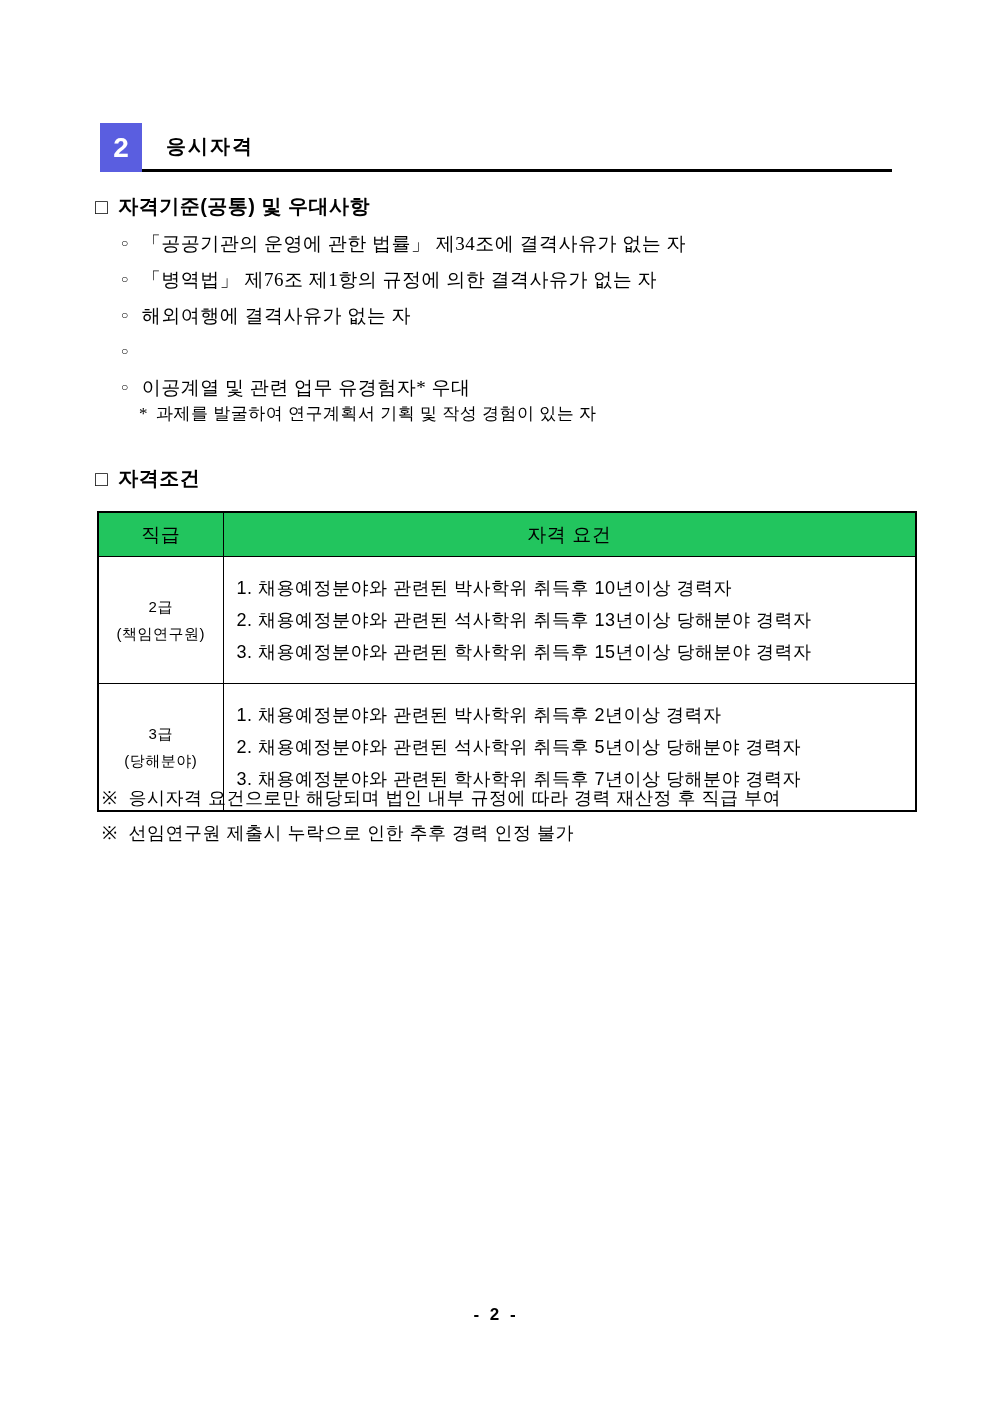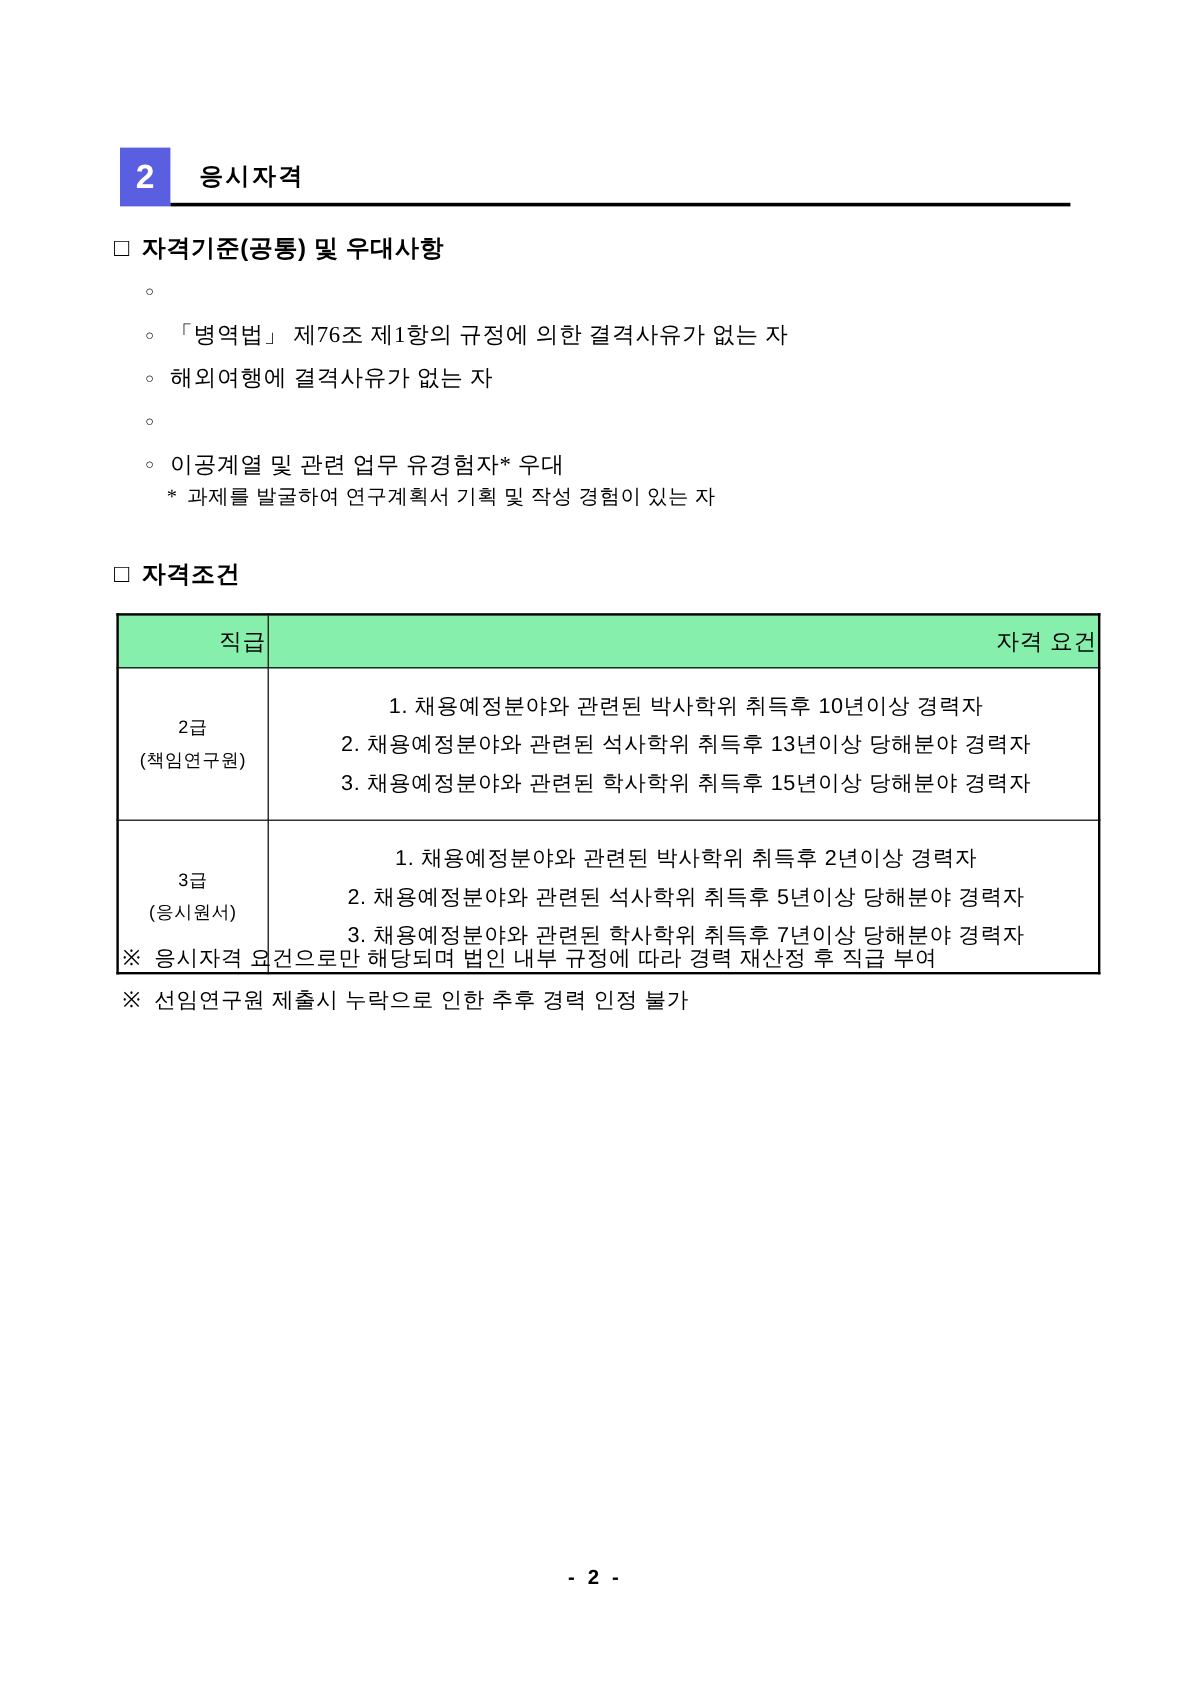--- a/index.html
+++ b/index.html
@@ -106,40 +106,39 @@
     width: 820px;
     border-collapse: collapse;
     table-layout: fixed;
     border: 2px solid #000000;
   }
   .qual-table th, .qual-table td {
     border: 1px solid #000000;
   }
   .qual-table th {
     height: 41px;
-    background: #86efac;
+    background: #22c55e;
     font-weight: normal;
     font-size: 19px;
-    text-align: right;
+    text-align: center;
     letter-spacing: 0.5px;
   }
   .qual-table td { height: 110px; vertical-align: middle; }
   .grade-cell {
     text-align: center;
     font-size: 15px;
     line-height: 27px;
     letter-spacing: 0.5px;
   }
   .req-cell { padding: 8px 8px 8px 13px; }
   .req-line {
     font-size: 18px;
     line-height: 32px;
     letter-spacing: 0.5px;
     white-space: nowrap;
-    text-align: center;
   }
 
   
   .notes {
     position: absolute;
     left: 102px;
     top: 787px;
     width: 800px;
   }
   .note {
@@ -175,20 +174,21 @@
   </div>
 
   <div class="sec-heading" id="heading-criteria">
     <span class="sq-marker">□</span>
     <span>자격기준(공통) 및 우대사항</span>
   </div>
 
   <div class="bullets">
     <div class="bullet">
       <span class="o-marker">○</span>
+      <span>「공공기관의 운영에 관한 법률」 제34조에 결격사유가 없는 자</span>
     </div>
     <div class="bullet">
       <span class="o-marker">○</span>
       <span>「병역법」 제76조 제1항의 규정에 의한 결격사유가 없는 자</span>
     </div>
     <div class="bullet">
       <span class="o-marker">○</span>
       <span>해외여행에 결격사유가 없는 자</span>
     </div>
     <div class="bullet">
@@ -229,21 +229,21 @@
         </td>
         <td class="req-cell">
           <div class="req-line">1. 채용예정분야와 관련된 박사학위 취득후 10년이상 경력자</div>
           <div class="req-line">2. 채용예정분야와 관련된 석사학위 취득후 13년이상 당해분야 경력자</div>
           <div class="req-line">3. 채용예정분야와 관련된 학사학위 취득후 15년이상 당해분야 경력자</div>
         </td>
       </tr>
       <tr>
         <td class="grade-cell">
           <div>3급</div>
-          <div>(응시원서)</div>
+          <div>(당해분야)</div>
         </td>
         <td class="req-cell">
           <div class="req-line">1. 채용예정분야와 관련된 박사학위 취득후 2년이상 경력자</div>
           <div class="req-line">2. 채용예정분야와 관련된 석사학위 취득후 5년이상 당해분야 경력자</div>
           <div class="req-line">3. 채용예정분야와 관련된 학사학위 취득후 7년이상 당해분야 경력자</div>
         </td>
       </tr>
     </tbody>
   </table>
 

